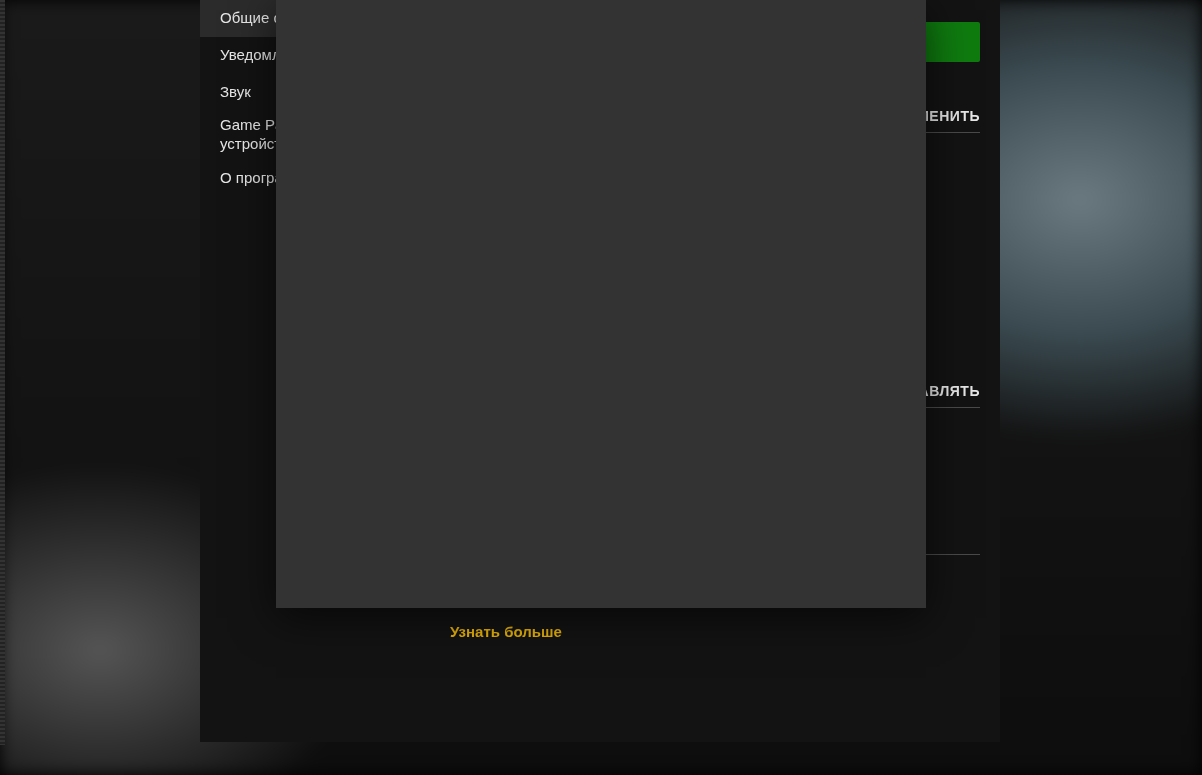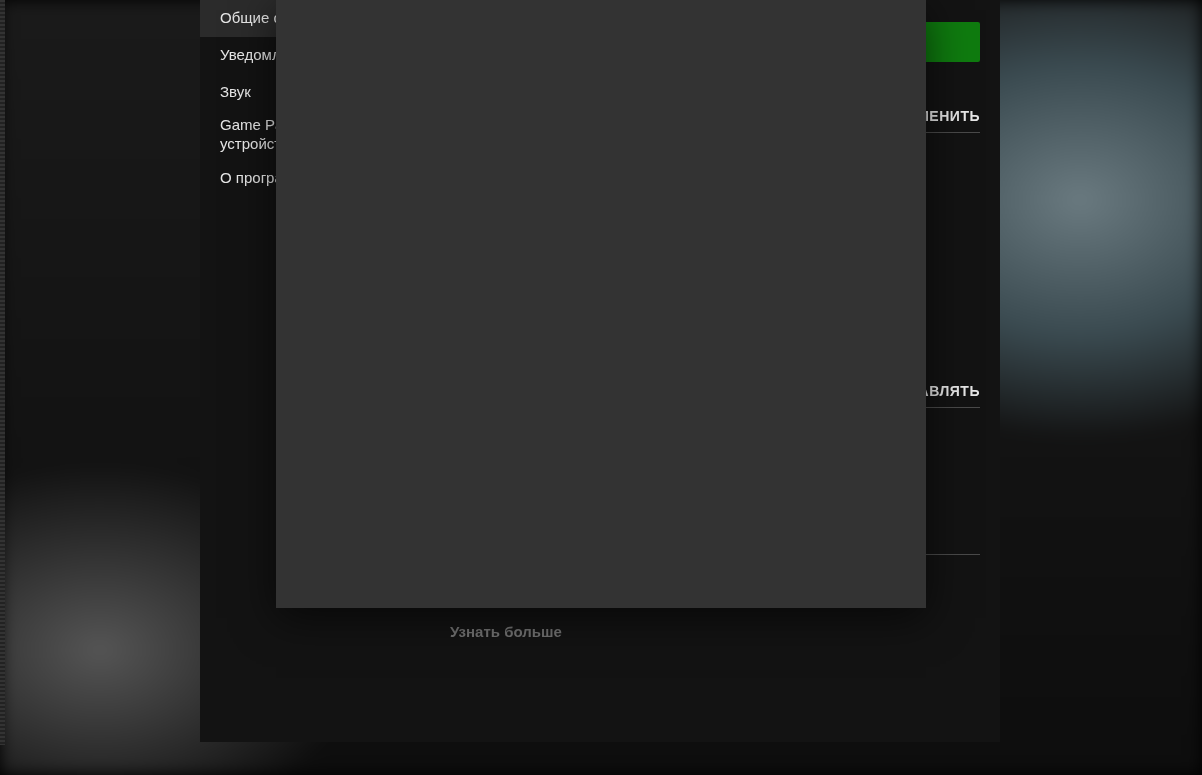--- a/index.html
+++ b/index.html
@@ -33,21 +33,21 @@
   .divider3{margin-top:146px;border-top:1px solid #4a4a4a;height:0;}
   .toggle-row{display:flex;align-items:center;margin-top:28px;}
   .toggle{width:40px;height:20px;border-radius:10px;border:1px solid #777;
     background:#1a1a1a;display:flex;align-items:center;padding:1px;cursor:pointer;}
   .knob{width:18px;height:18px;border-radius:50%;background:#d0d0d0;
     display:flex;align-items:center;justify-content:center;}
   .knob svg{width:10px;height:10px;}
   .toggle-label{margin-left:22px;font-size:15px;color:#e6e6e6;}
   .warn{margin-top:18px;font-size:14px;color:#9a9a9a;font-weight:600;
     line-height:1.45;max-width:500px;}
-  .learn{margin-top:16px;font-size:15px;font-weight:600;color:#737373;cursor:pointer;}
+  .learn{margin-top:16px;font-size:15px;font-weight:600;color:#eab308;cursor:pointer;}
   .overlay{position:absolute;left:276px;top:0;width:650px;height:608px;
     background:#333333;box-shadow:0 10px 40px rgba(0,0,0,.6);}
 </style>
 </head>
 <body>
 
 <div class="bg"></div>
 <div class="stripe"></div>
 
 <div class="settings">

